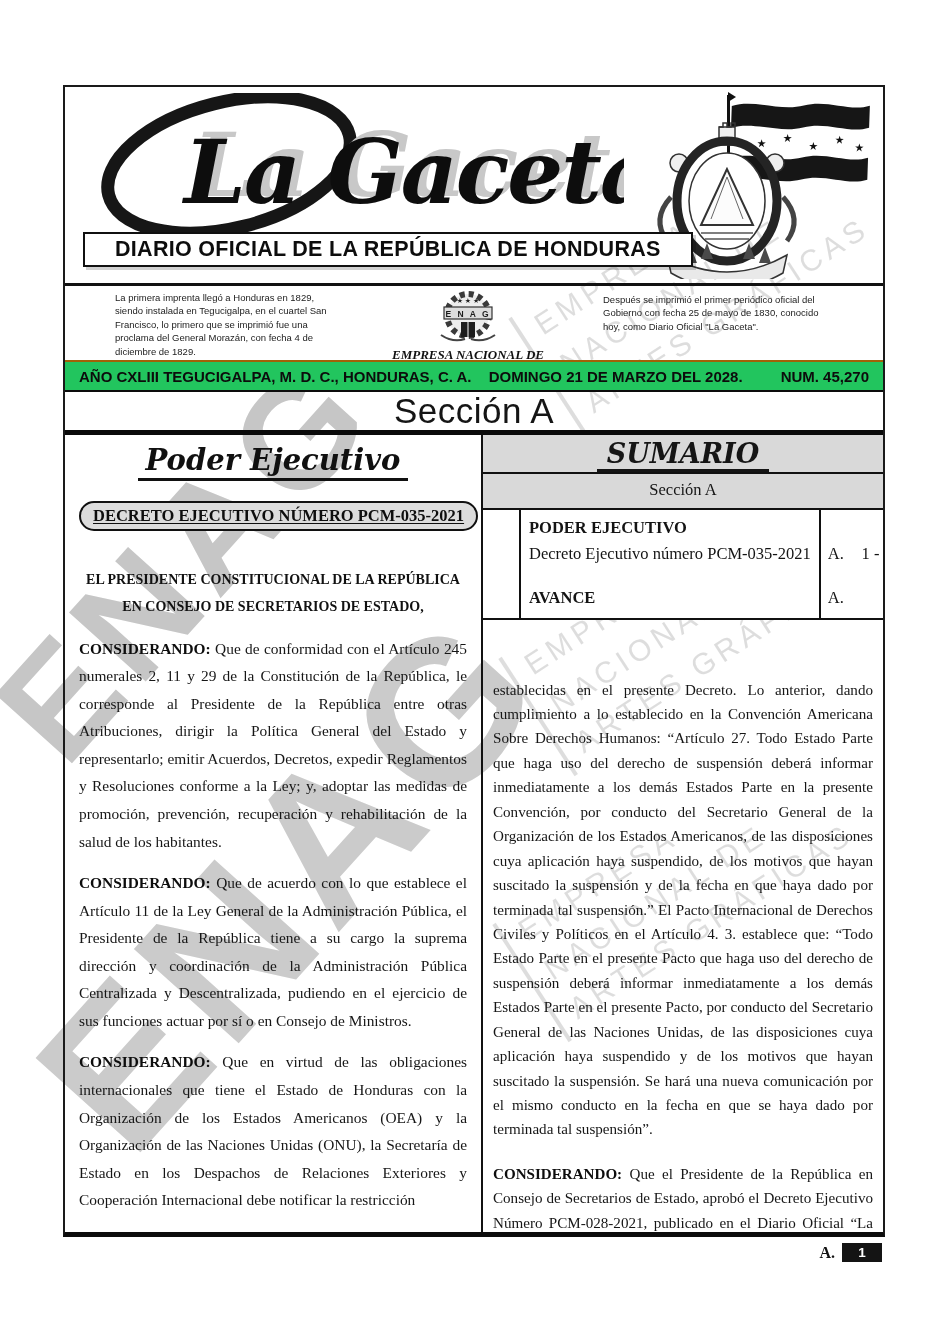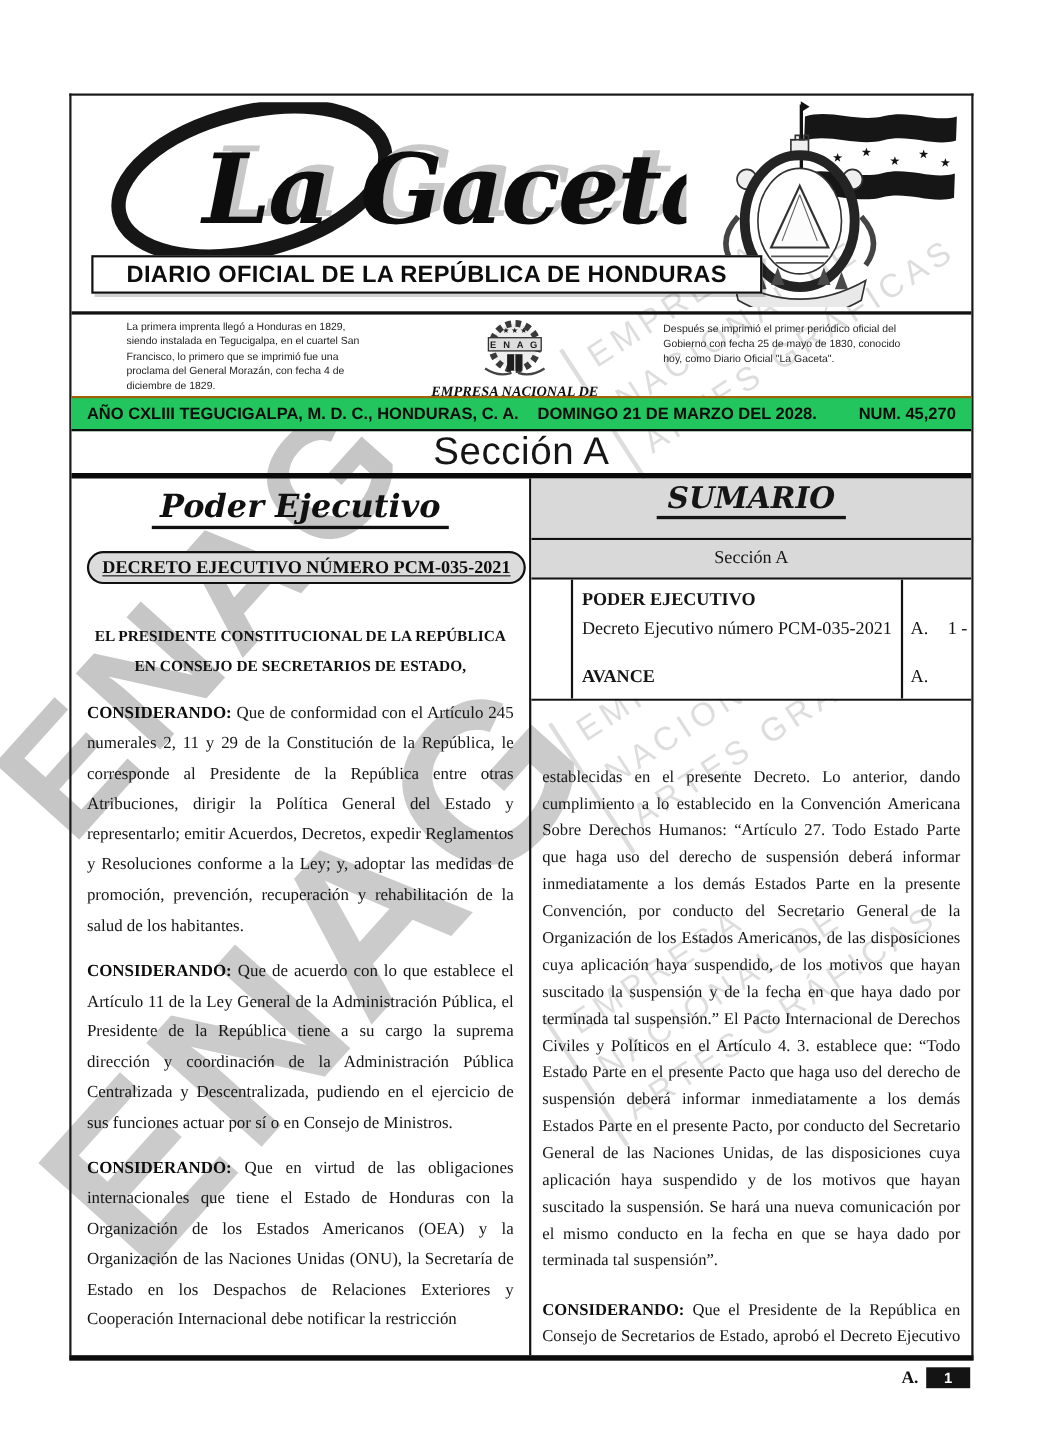--- a/index.html
+++ b/index.html
@@ -69,21 +69,21 @@
   .decree-pill span{font-weight:bold;font-size:16.5px;text-decoration:underline;
                     text-underline-offset:2px;color:#0e0e0e;}
   .subheading{margin:35px 6px 0;text-align:center;font-size:14px;font-weight:bold;
               line-height:1.95;color:#111;}
   .body-p{margin:14px 0 0;font-size:15.4px;line-height:1.8;text-align:justify;color:#161616;}
   .body-p b{color:#0d0d0d;}
   .col-left .body-p{line-height:1.79;}
 
   
   .sumario{flex:0 0 auto;border-bottom:2px solid #111;}
-  .sumario-title{background:#d9d9d9;text-align:center;padding:3px 0 20px;border-bottom:2px solid #111;}
+  .sumario-title{background:#d9d9d9;text-align:center;padding:3px 0 3px;border-bottom:2px solid #111;}
   .sumario-title span{font-family:"DejaVu Serif",serif;font-style:italic;font-weight:bold;
                       font-size:27px;color:#151515;border-bottom:3px solid #151515;padding:0 10px 0;}
   .sumario-section{background:#d9d9d9;text-align:center;font-size:16.5px;line-height:1.55;
                    padding:3px 0 5px;border-bottom:2px solid #111;color:#151515;}
   .sumario-entries{display:flex;background:#fff;}
   .sp-col{width:36px;flex:0 0 auto;border-right:2px solid #111;}
   .entries-main{flex:1 1 auto;padding:5px 8px 7px;}
   .entries-pages{width:80px;flex:0 0 auto;border-left:2px solid #111;padding:5px 7px 7px;box-sizing:border-box;}
   .e{height:26px;line-height:26px;font-size:16.5px;white-space:nowrap;overflow:hidden;color:#141414;}
   .e.bold{font-weight:bold;}

